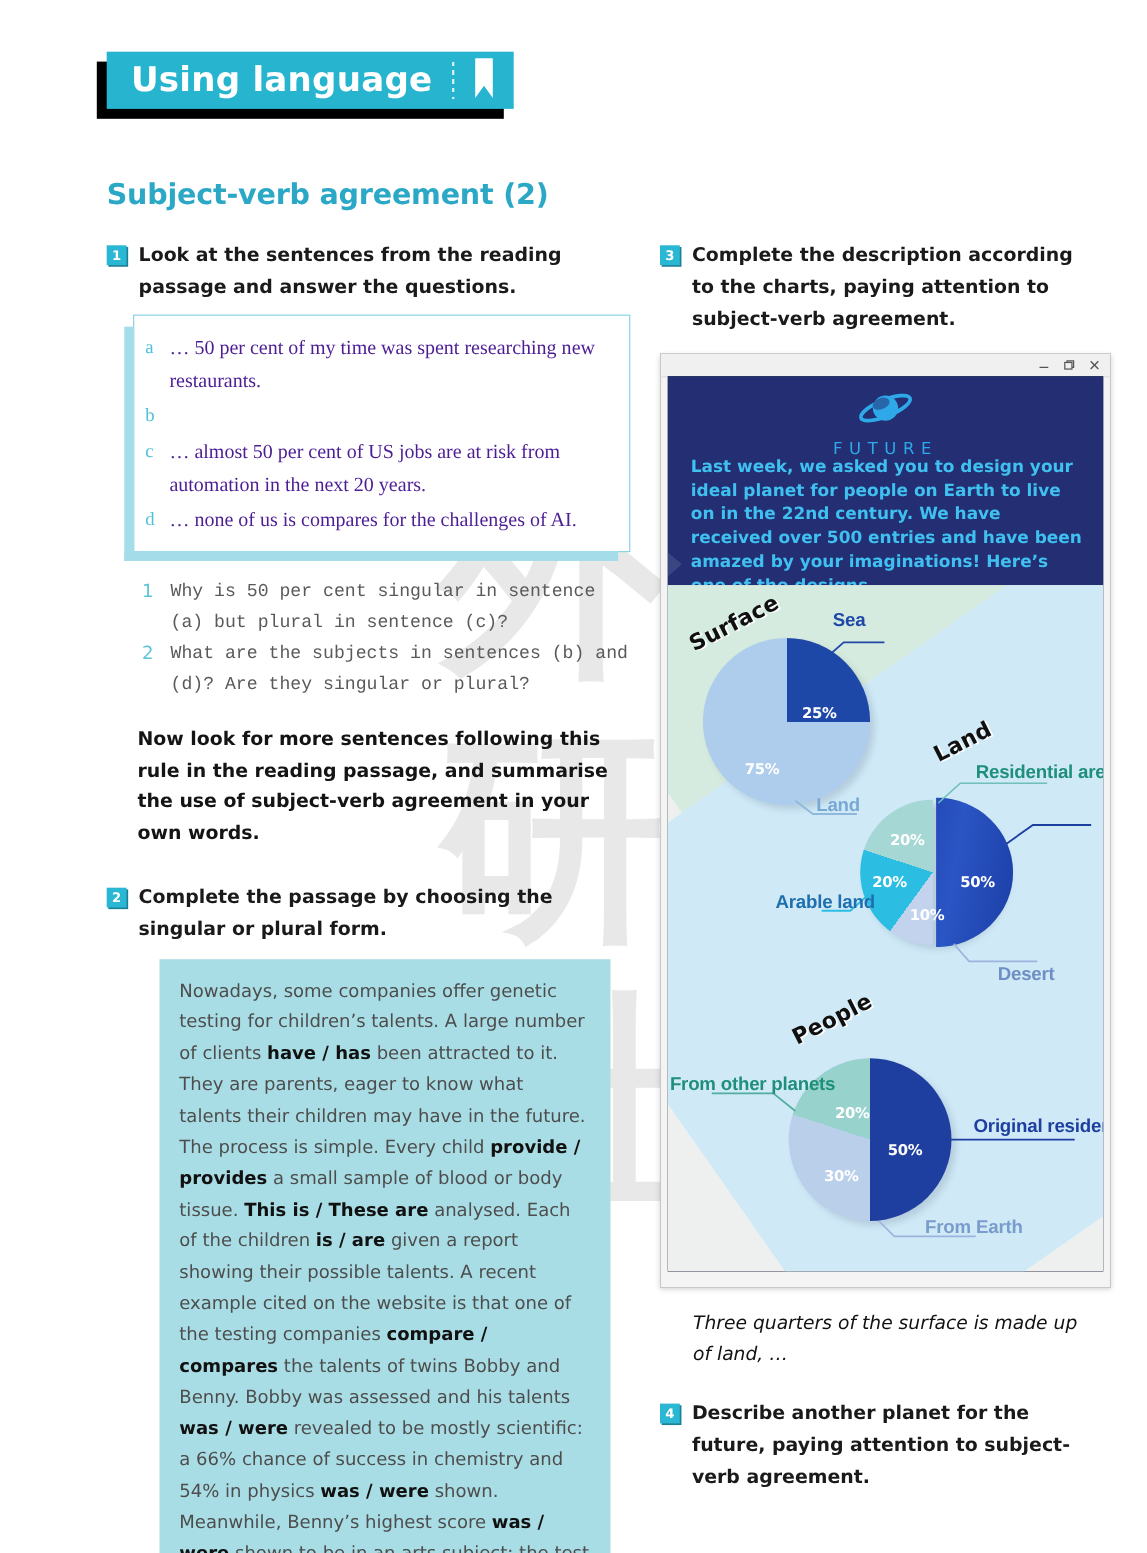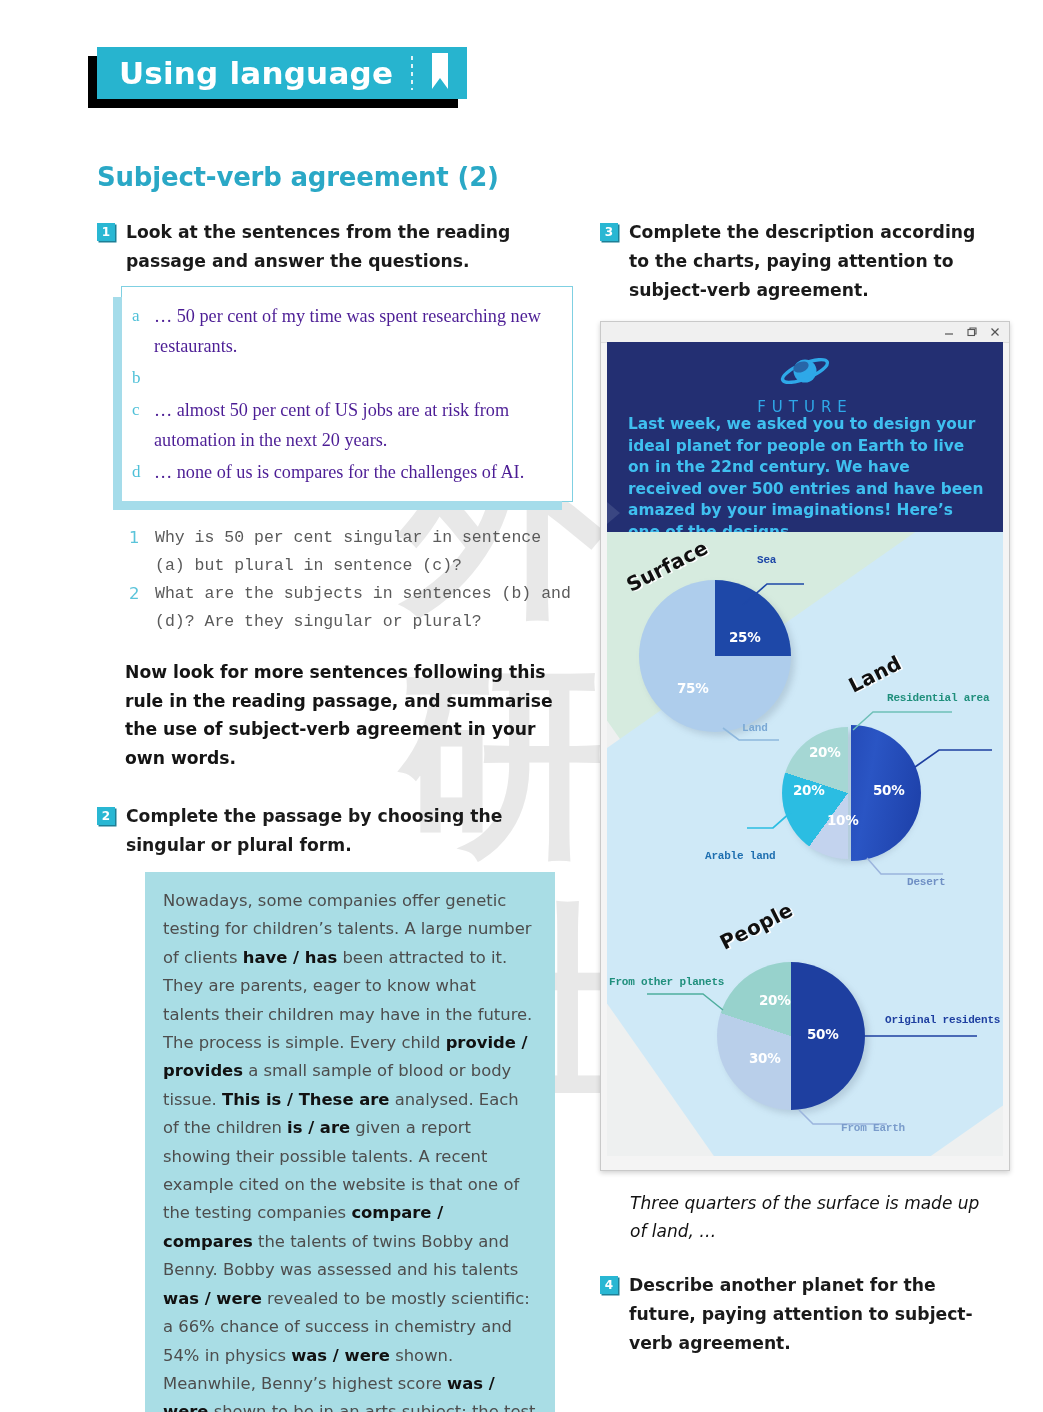--- a/index.html
+++ b/index.html
@@ -105,25 +105,25 @@
   .band-green{position:absolute;left:-160px;top:-40px;width:760px;height:350px;
     background:#d6ebdf;transform:rotate(-35deg);transform-origin:left top;}
   .band-blue{position:absolute;left:-120px;top:300px;width:820px;height:520px;
     background:#cfe9f7;transform:rotate(-35deg);transform-origin:left top;}
 
   .chart{position:absolute;}
   .pie{border-radius:50%;position:relative;}
   .pie-shadow{position:absolute;border-radius:50%;background:rgba(90,110,130,.22);
     filter:blur(3px);}
   .slice-lbl{position:absolute;color:#ffffff;font-size:13.5px;font-weight:700;
-    font-family:"DejaVu Sans",sans-serif;letter-spacing:-.3px;}
+    font-family:"DejaVu Sans",sans-serif;letter-spacing:-.3px;margin-top:12px;}
   .cat-title{position:absolute;color:#101010;font-weight:800;font-size:20px;
     font-family:"DejaVu Sans",sans-serif;transform:rotate(-27deg);
     text-shadow:1.5px 1.5px 0 rgba(255,255,255,.95);letter-spacing:.3px;}
-  .lead{position:absolute;font-size:11px;font-family:Liberation Mono, monospace;
+  .lead{position:absolute;font-size:17px;font-family:Liberation Sans, sans-serif;
     white-space:nowrap;font-weight:600;letter-spacing:-.2px;}
   .leader-line{position:absolute;}
 
   
   .handwrite{margin:18px 0 0 30px;font-family:"DejaVu Sans",sans-serif;
     font-size:17px;line-height:28px;color:#111;font-style:italic;width:360px;}
 
   
   .footer{position:absolute;right:96px;bottom:26px;display:flex;align-items:baseline;gap:54px;z-index:4;}
   .footer .chap{font-size:16px;font-weight:700;color:#000;
@@ -283,39 +283,39 @@
             <div class="slice-lbl" style="left:46px;top:120px;">20%</div>
             <div class="slice-lbl" style="left:62px;top:82px;">20%</div>
             <svg class="leader-line" style="left:0;top:0;width:280px;height:260px;" viewBox="0 0 280 260">
               <path d="M106 68 L126 50 L205 50" fill="none" stroke="#6fc0b8" stroke-width="1.5"></path>
               <path d="M168 105 L192 88 L245 88" fill="none" stroke="#1e3fa0" stroke-width="1.7"></path>
               <path d="M44 150 L26 166 L-32 166" fill="none" stroke="#2bbde2" stroke-width="1.7"></path>
               <path d="M120 196 L134 212 L196 212" fill="none" stroke="#9bb4dd" stroke-width="1.5"></path>
             </svg>
             <div class="lead" style="left:140px;top:30px;color:#1f8f7c;">Residential area</div>
             <div class="lead" style="left:212px;top:68px;color:#1e3fa0;margin-left:44px;">Forest</div>
-            <div class="lead" style="left:-42px;top:148px;color:#1e6fb0;margin-top:40px;">Arable land</div>
+            <div class="lead" style="left:-42px;top:148px;color:#1e6fb0;">Arable land</div>
             <div class="lead" style="left:160px;top:194px;color:#6f8fc4;margin-top:20px;">Desert</div>
           </div>
 
           <div class="chart" style="left:40px;top:370px;width:340px;height:250px;">
             <div class="cat-title" style="left:70px;top:12px;">People</div>
             <div class="pie-shadow" style="left:74px;top:64px;width:148px;height:148px;"></div>
             <div class="pie" style="position:absolute;left:70px;top:60px;width:148px;height:148px;
                  background:conic-gradient(#1e3fa0 0deg 180deg, #b9cfea 180deg 288deg, #97d2cc 288deg 360deg);"></div>
             <div class="slice-lbl" style="left:160px;top:124px;">50%</div>
             <div class="slice-lbl" style="left:102px;top:148px;">30%</div>
             <div class="slice-lbl" style="left:112px;top:90px;">20%</div>
             <svg class="leader-line" style="left:0;top:0;width:340px;height:250px;" viewBox="0 0 340 250">
               <path d="M216 134 L236 134 L330 134" fill="none" stroke="#1e3fa0" stroke-width="1.7"></path>
               <path d="M152 208 L166 222 L240 222" fill="none" stroke="#9bb4dd" stroke-width="1.5"></path>
               <path d="M76 108 L56 92 L-30 92" fill="none" stroke="#4fae9e" stroke-width="1.5"></path>
             </svg>
             <div class="lead" style="left:238px;top:112px;color:#1e3fa0;">Original residents</div>
-            <div class="lead" style="left:194px;top:220px;color:#7a9ccb;text-align:center;">From Earth</div>
+            <div class="lead" style="left:194px;top:204px;color:#7a9ccb;text-align:center;">From Earth</div>
             <div class="lead" style="left:-38px;top:74px;color:#1f8f7c;">From other planets</div>
           </div>
         </div>
       </div>
     </div>
 
     <div class="handwrite">Three quarters of the surface is made up of land, …</div>
 
     <div class="ex" style="margin-top:26px">
       <div class="num-badge">4</div>

